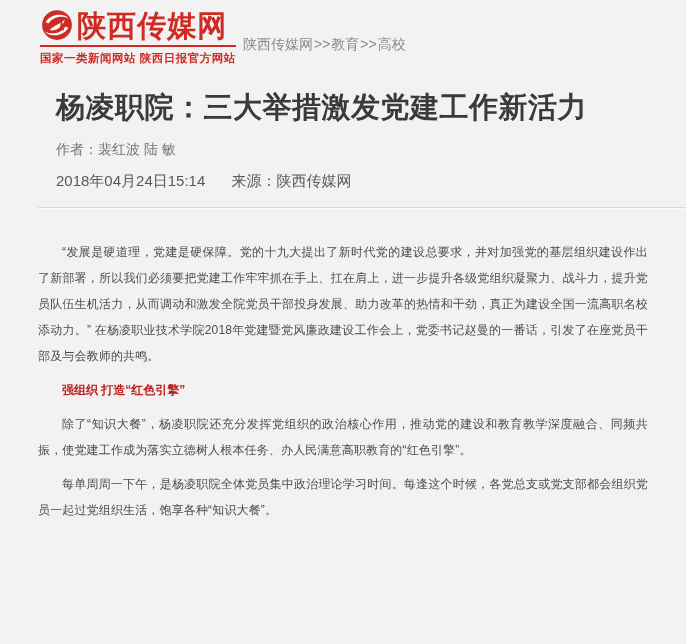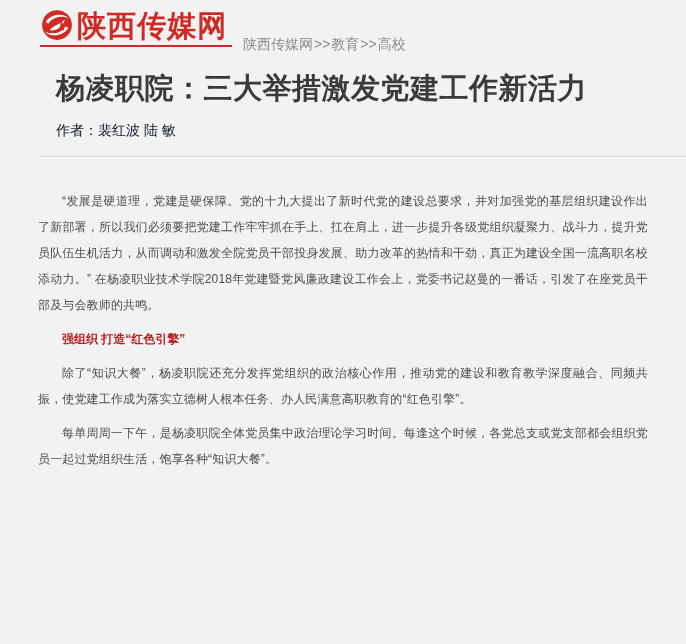--- a/index.html
+++ b/index.html
@@ -43,21 +43,21 @@
   .bc-sep { color: #8a8a8a; margin: 0 1px; }
 
   
   .main { padding: 0 56px; }
   .page-title {
     margin-top: 22px;
     font-size: 29px; line-height: 38px; font-weight: bold;
     color: #3a3a3a; letter-spacing: 0.5px;
   }
   .meta-author {
-    margin-top: 15px; font-size: 14px; color: #0f172a;
+    margin-top: 15px; font-size: 14px; color: #737373;
   }
   .meta-date {
     margin-top: 13px; font-size: 15px; color: #595959;
   }
   .meta-date .source { margin-left: 22px; }
 
   .divider {
     margin-top: 16px; margin-left: 38px;
     border: none;
     border-top: 1px solid #d8d8d8;
@@ -88,28 +88,33 @@
       <div class="logo-top">
         <svg class="logo-emblem" viewBox="0 0 48 48" aria-hidden="true">
           <circle cx="24" cy="24" r="21" fill="#cf2b24"></circle>
           <path d="M8 20 C14 8 34 6 41 15 C32 10 18 12 12 22 Z" fill="#ffffff"></path>
           <path d="M40 28 C34 40 14 42 7 33 C16 38 30 36 36 26 Z" fill="#ffffff"></path>
           <path d="M14 31 C20 24 28 24 35 16 C33 26 22 34 14 31 Z" fill="#ffffff"></path>
           <path d="M30 14 L34 32 L28 30 Z" fill="#cf2b24"></path>
         </svg>
         <a class="logo-text" href="#">陕西传媒网</a>
       </div>
+      <span class="logo-slogan">国家一类新闻网站  陕西日报官方网站</span>
     </div>
 
     <nav class="breadcrumb"><a class="bc-link" href="#">陕西传媒网</a><span class="bc-sep">&gt;&gt;</span><a class="bc-link" href="#">教育</a><span class="bc-sep">&gt;&gt;</span><a class="bc-link" href="#">高校</a></nav>
   </div>
 
   <div class="main">
     <h1 class="page-title">杨凌职院：三大举措激发党建工作新活力</h1>
     <div class="meta-author">作者：裴红波  陆 敏</div>
+    <div class="meta-date">
+      <span>2018年04月24日15:14</span>
+      <span class="source">来源：陕西传媒网</span>
+    </div>
   </div>
 
   <hr class="divider">
 
   <div class="article-body">
       <p>“发展是硬道理，党建是硬保障。党的十九大提出了新时代党的建设总要求，并对加强党的基层组织建设作出了新部署，所以我们必须要把党建工作牢牢抓在手上、扛在肩上，进一步提升各级党组织凝聚力、战斗力，提升党员队伍生机活力，从而调动和激发全院党员干部投身发展、助力改革的热情和干劲，真正为建设全国一流高职名校添动力。” 在杨凌职业技术学院2018年党建暨党风廉政建设工作会上，党委书记赵曼的一番话，引发了在座党员干部及与会教师的共鸣。</p>
       <h3>强组织 打造“红色引擎”</h3>
       <p>除了“知识大餐”，杨凌职院还充分发挥党组织的政治核心作用，推动党的建设和教育教学深度融合、同频共振，使党建工作成为落实立德树人根本任务、办人民满意高职教育的“红色引擎”。</p>
       <p>每单周周一下午，是杨凌职院全体党员集中政治理论学习时间。每逢这个时候，各党总支或党支部都会组织党员一起过党组织生活，饱享各种“知识大餐”。</p>
     </div>

